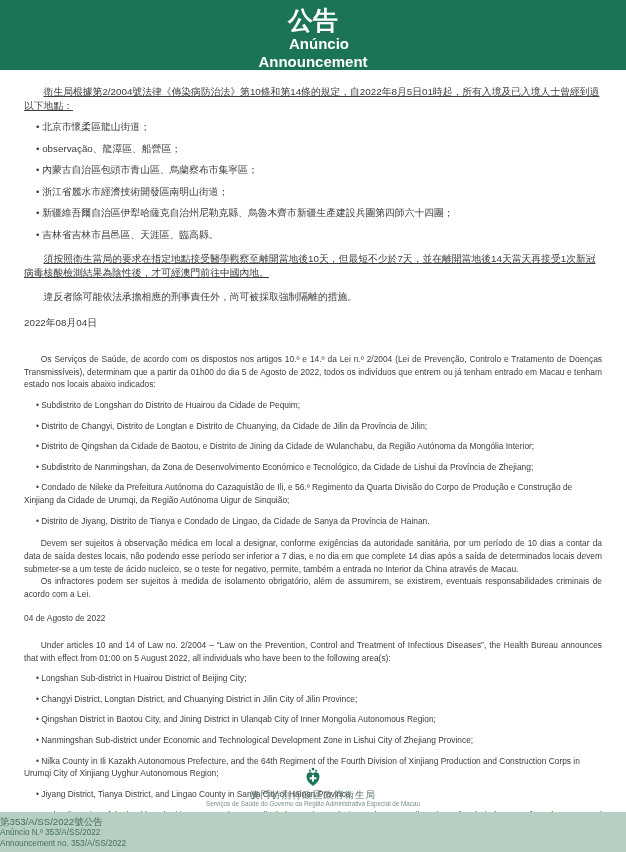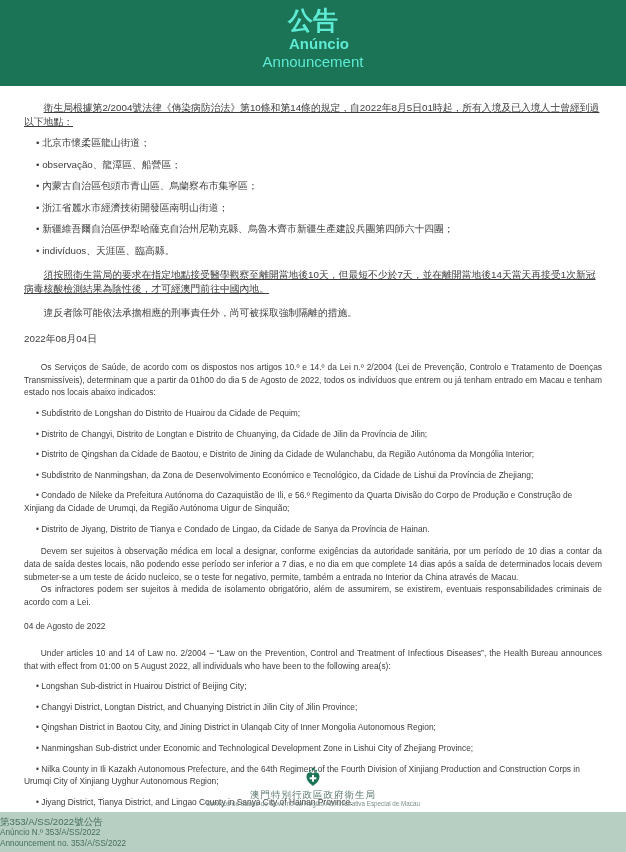--- a/index.html
+++ b/index.html
@@ -8,49 +8,49 @@
     width:626px;height:852px;
     margin:0 auto;
     background:#ffffff;
     font-family:"Liberation Sans","DejaVu Sans",sans-serif;
     color:#3d3d3d;
     overflow:hidden;
   }
   
   .header{
     background:#1b7455;
-    color:#5eead4;
+    color:#ffffff;
     text-align:center;
-    height:86px;
+    height:70px;
     padding-top:7px;
     box-sizing:border-box;
   }
   .header .t-zh{font-size:25px;font-weight:bold;line-height:1.1;}
   .header .t-pt{font-size:15px;font-weight:bold;line-height:1.25;padding-left:12px;}
-  .header .t-en{font-size:15px;font-weight:normal;line-height:1.25;}
+  .header .t-en{font-size:15px;font-weight:bold;line-height:1.25;}
   
   .content{
     padding:13px 24px 0 24px;
   }
   .zh{font-size:9.8px;line-height:1.38;}
   .latin{font-size:8.4px;line-height:1.5;}
   p{margin:0;}
   .para{text-indent:2em;text-align:justify;}
   .zh .para{text-align:left;text-decoration:underline;}
   .bullet{
     text-indent:12px;
     margin-top:8px;
     text-align:left;
   }
   .bullet::before{content:"• ";}
   .zh-intro{margin-top:2px;}
   .zh-measure{margin-top:11px;}
   .zh-penalty{margin-top:11px;text-indent:2em;}
   .date-line{margin-top:12px;}
-  .pt-intro{margin-top:16px;}
+  .pt-intro{margin-top:24px;}
   .pt-measure{margin-top:10px;}
   .pt-penalty{margin-top:0;text-indent:2em;text-align:justify;}
   .en-intro{margin-top:14px;}
   .en-measure{margin-top:9px;}
   
   .org{
     position:absolute;
     left:0;right:0;
     bottom:44px;
     text-align:center;
@@ -90,21 +90,21 @@
 
   <div class="content">
 
     <div class="zh">
       <p class="para zh-intro">衛生局根據第2/2004號法律《傳染病防治法》第10條和第14條的規定，自2022年8月5日01時起，所有入境及已入境人士曾經到過以下地點：</p>
       <p class="bullet">北京市懷柔區龍山街道；</p>
       <p class="bullet">observação、龍潭區、船營區；</p>
       <p class="bullet">內蒙古自治區包頭市青山區、烏蘭察布市集寧區；</p>
       <p class="bullet">浙江省麗水市經濟技術開發區南明山街道；</p>
       <p class="bullet">新疆維吾爾自治區伊犁哈薩克自治州尼勒克縣、烏魯木齊市新疆生產建設兵團第四師六十四團；</p>
-      <p class="bullet">indivíduos、天涯區、臨高縣。</p>
+      <p class="bullet">吉林省吉林市昌邑區、天涯區、臨高縣。</p>
       <p class="para zh-measure">須按照衛生當局的要求在指定地點接受醫學觀察至離開當地後10天，但最短不少於7天，並在離開當地後14天當天再接受1次新冠病毒核酸檢測結果為陰性後，才可經澳門前往中國內地。</p>
       <p class="zh-penalty">違反者除可能依法承擔相應的刑事責任外，尚可被採取強制隔離的措施。</p>
       <p class="date-line">2022年08月04日</p>
     </div>
 
     <div class="latin">
       <p class="para pt-intro">Os Serviços de Saúde, de acordo com os dispostos nos artigos 10.º e 14.º da Lei n.º 2/2004 (Lei de Prevenção, Controlo e Tratamento de Doenças Transmissíveis), determinam que a partir da 01h00 do dia 5 de Agosto de 2022, todos os indivíduos que entrem ou já tenham entrado em Macau e tenham estado nos locais abaixo indicados:</p>
       <p class="bullet">Subdistrito de Longshan do Distrito de Huairou da Cidade de Pequim;</p>
       <p class="bullet">Distrito de Changyi, Distrito de Longtan e Distrito de Chuanying, da Cidade de Jilin da Província de Jilin;</p>
       <p class="bullet">Distrito de Qingshan da Cidade de Baotou, e Distrito de Jining da Cidade de Wulanchabu, da Região Autónoma da Mongólia Interior;</p>

